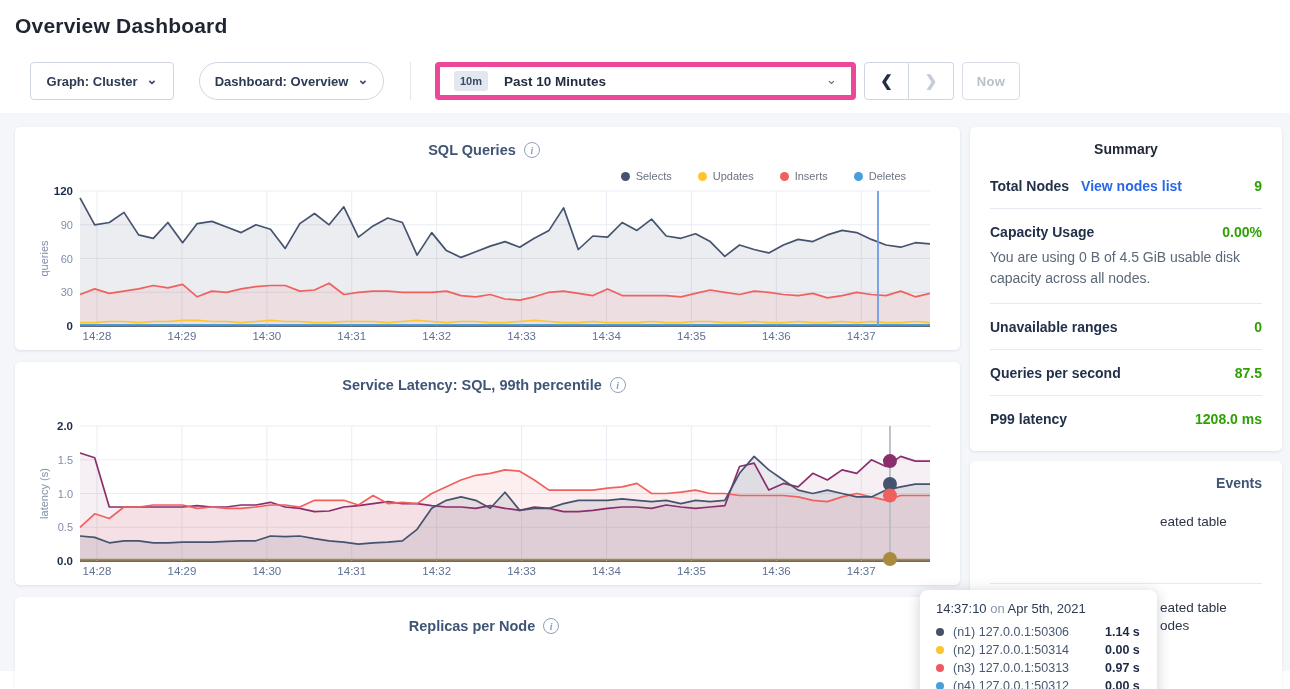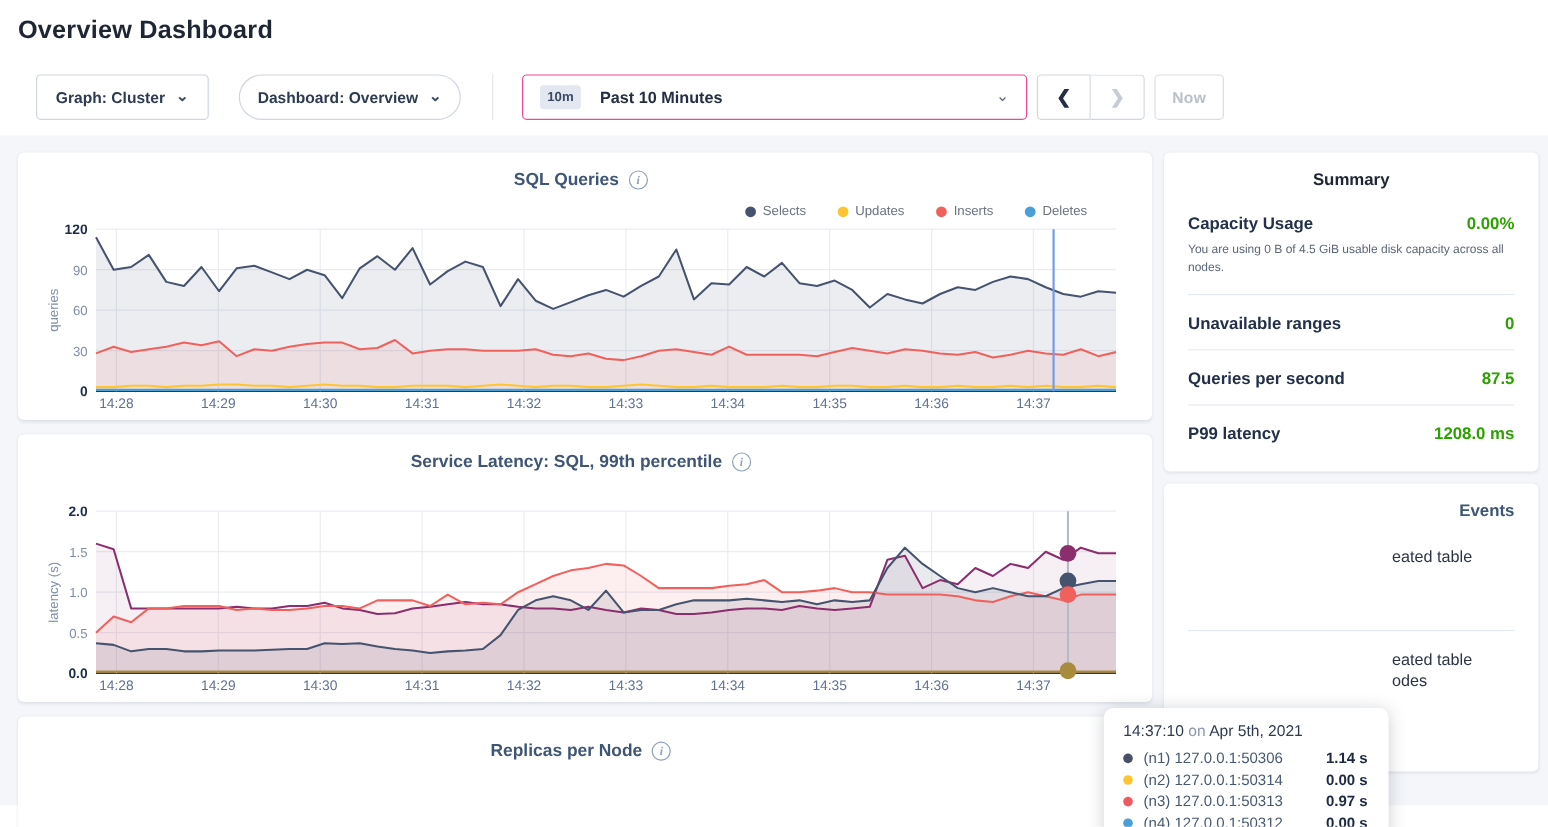--- a/index.html
+++ b/index.html
@@ -8,21 +8,21 @@
   .header { background:#fff; padding:14px 15px 0 15px; }
   .page-title { font-size:21px; font-weight:600; color:#1f2633; letter-spacing:.2px; }
   .controls { display:flex; align-items:center; padding:0 15px; margin-top:24px; height:38px; }
   .ctl-btn { height:38px; background:#fff; border:1px solid #cfd6e0; border-radius:4px;
     display:flex; align-items:center; justify-content:center; gap:9px;
     font-size:13px; font-weight:700; color:#2c3a52; cursor:pointer; }
   .chev { font-size:13px; color:#3a4a63; line-height:1; transform:translateY(-2px); }
   .graph-btn { width:144px; }
   .dash-btn { width:185px; margin-left:25px;border-radius:19px; }
   .vdivider { width:1px; height:38px; background:#e2e7ee; margin-left:26px; }
-  .timepicker { margin-left:24px; width:421px; height:38px; border:1px solid #ec4899; border-radius:4px;
+  .timepicker { margin-left:24px; width:421px; height:38px; border:5px solid #ec4899; border-radius:4px;
     background:#fff; display:flex; align-items:center; padding:0 14px; cursor:pointer; }
   .time-badge { background:#e3e8f0; color:#3a4a63; font-size:11px; font-weight:700;
     border-radius:3px; padding:4px 6px; }
   .time-label { font-size:13.5px; font-weight:700; color:#242e42; margin-left:16px; }
   .timepicker .chev { margin-left:auto; color:#5b6780; }
   .arrow-group { display:flex; margin-left:8px; }
   .arrow-btn { width:45px; height:38px; background:#fff; border:1px solid #cfd6e0;
     display:flex; align-items:center; justify-content:center; font-size:15px; font-weight:700; cursor:pointer; }
   .arrow-prev { border-radius:4px 0 0 4px; color:#242e42; }
   .arrow-next { border-radius:0 4px 4px 0; border-left:none; color:#c6ccd6; }
@@ -50,21 +50,21 @@
   .axis-name { font-size:11px; fill:#7f8ea8; }
   
   .summary-card { padding:14px 20px 10px 20px; }
   .summary-title { text-align:center; font-size:14px; font-weight:700; color:#1f2633; margin-bottom:6px; }
   .sum-row { padding:15px 0 14px 0; border-bottom:1px solid #e6ebf1; }
   .sum-row:last-child { border-bottom:none; }
   .sum-line { display:flex; align-items:baseline; font-size:14px; font-weight:700; }
   .sum-label { color:#22304a; }
   .sum-link { color:#2a66e8; margin-left:12px; cursor:pointer; text-decoration:none; }
   .sum-value { margin-left:auto; color:#2ea102; }
-  .sum-sub { font-size:10px; font-weight:400; color:#5c6778; line-height:1.5; margin-top:7px; }
+  .sum-sub { font-size:14px; font-weight:400; color:#5c6778; line-height:1.5; margin-top:7px; }
   
   .events-card { height:240px; padding:14px 20px; position:relative; }
   .events-title { text-align:right; font-size:14px; font-weight:700; color:#3f5576; }
   .event-row { position:absolute; left:190px; right:14px; font-size:13.5px; color:#2c3545; line-height:1.35; }
   .event-row-1 { top:52px; }
   .event-divider { position:absolute; left:20px; right:20px; top:122px; height:1px; background:#e6ebf1; }
   .event-row-2 { top:138px; }
   
   .hover-tooltip { position:absolute; left:920px; top:477px; width:237px; background:rgba(255,255,255,.94);
     border-radius:8px; box-shadow:0 2px 14px rgba(30,40,60,.22); padding:11px 14px 12px 16px; z-index:50; }
@@ -236,20 +236,27 @@
           <span class="info-i">i</span>
         </div>
       </div>
     </div>
     <div class="col-right">
       <div class="card summary-card">
         <div class="summary-title">Summary</div>
         <div id="summary-rows">
             <div class="sum-row">
               <div class="sum-line">
+                <span class="sum-label">Total Nodes</span>
+                <a class="sum-link">View nodes list</a>
+                <span class="sum-value">9</span>
+              </div>
+            </div>
+            <div class="sum-row">
+              <div class="sum-line">
                 <span class="sum-label">Capacity Usage</span>
                 <span class="sum-value">0.00%</span>
               </div>
               <div class="sum-sub">You are using 0 B of 4.5 GiB usable disk capacity across all nodes.</div>
             </div>
             <div class="sum-row">
               <div class="sum-line">
                 <span class="sum-label">Unavailable ranges</span>
                 <span class="sum-value">0</span>
               </div>

